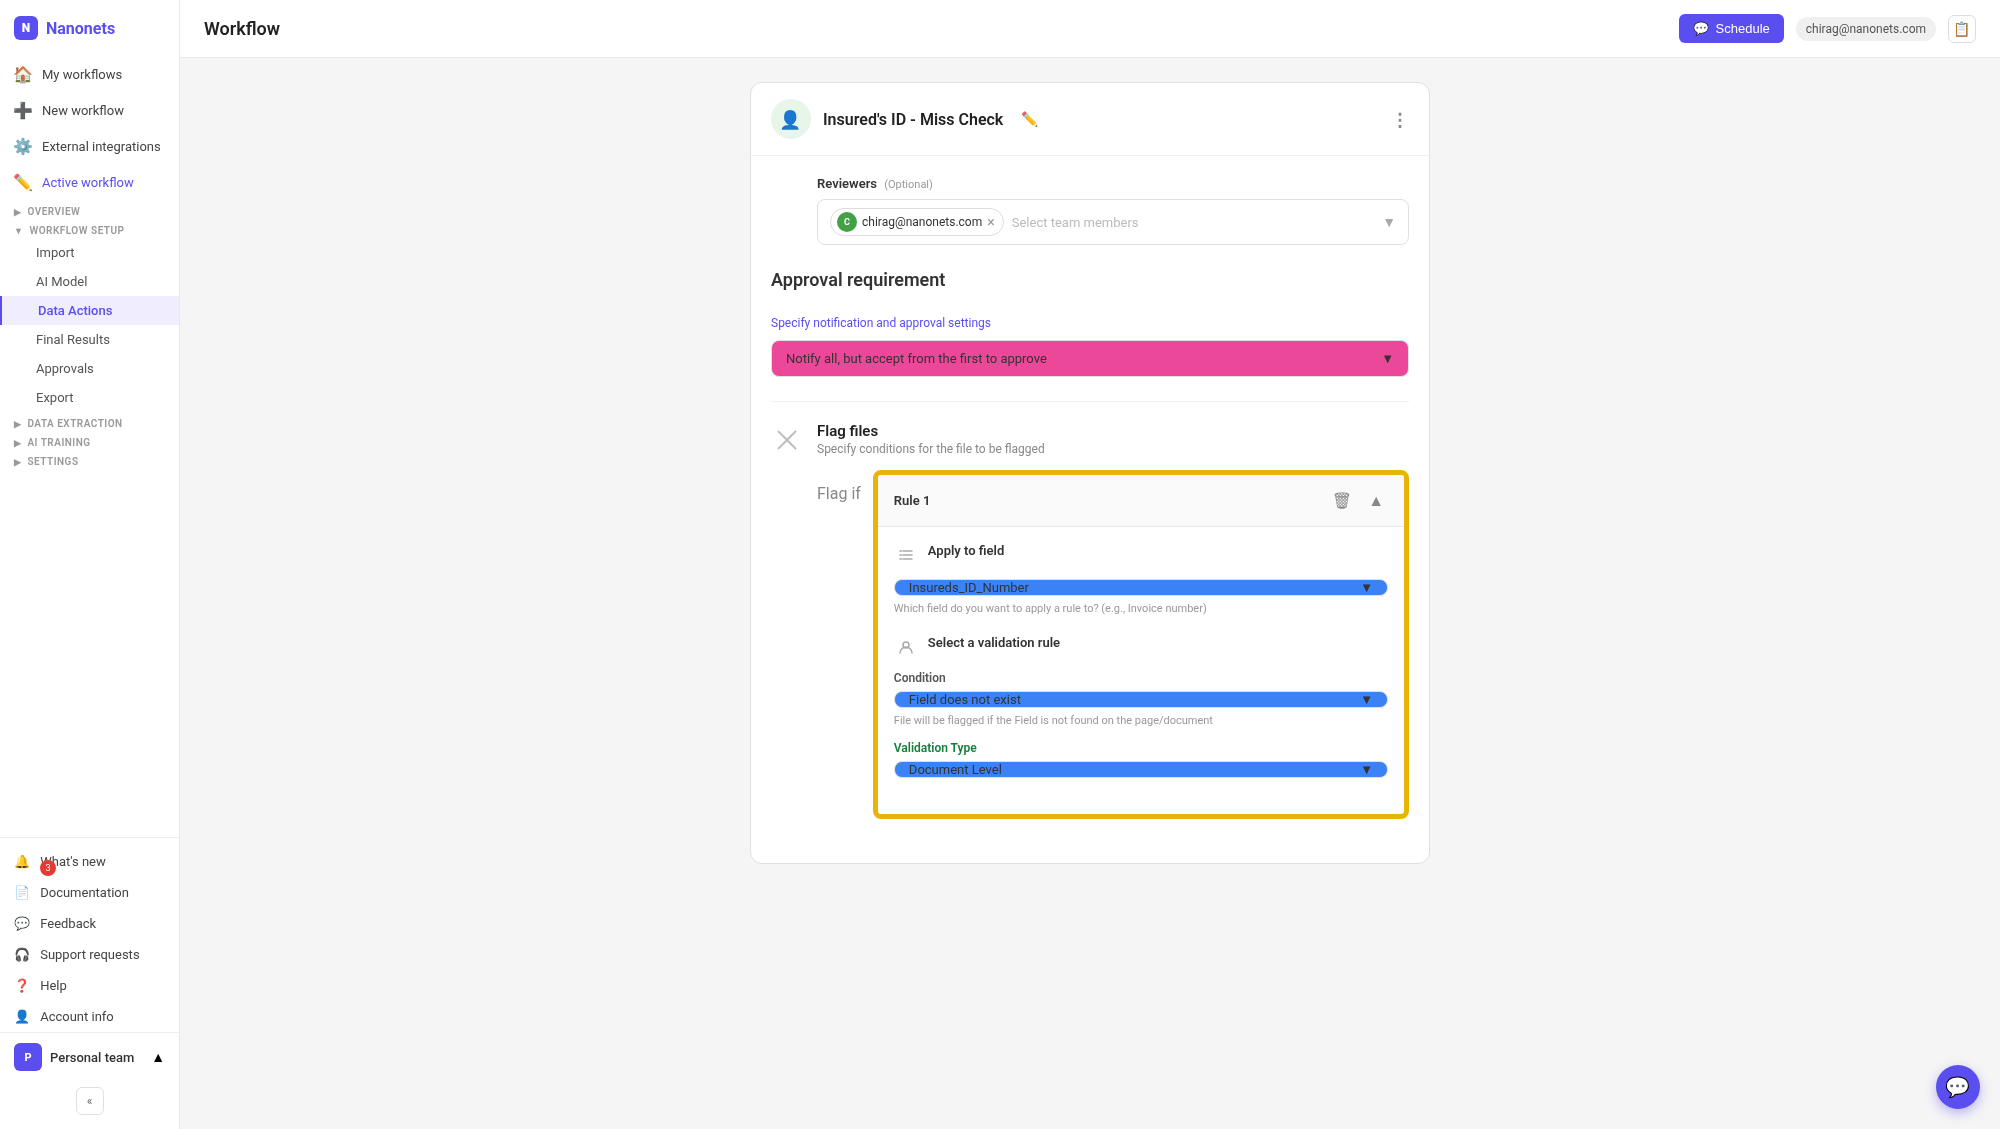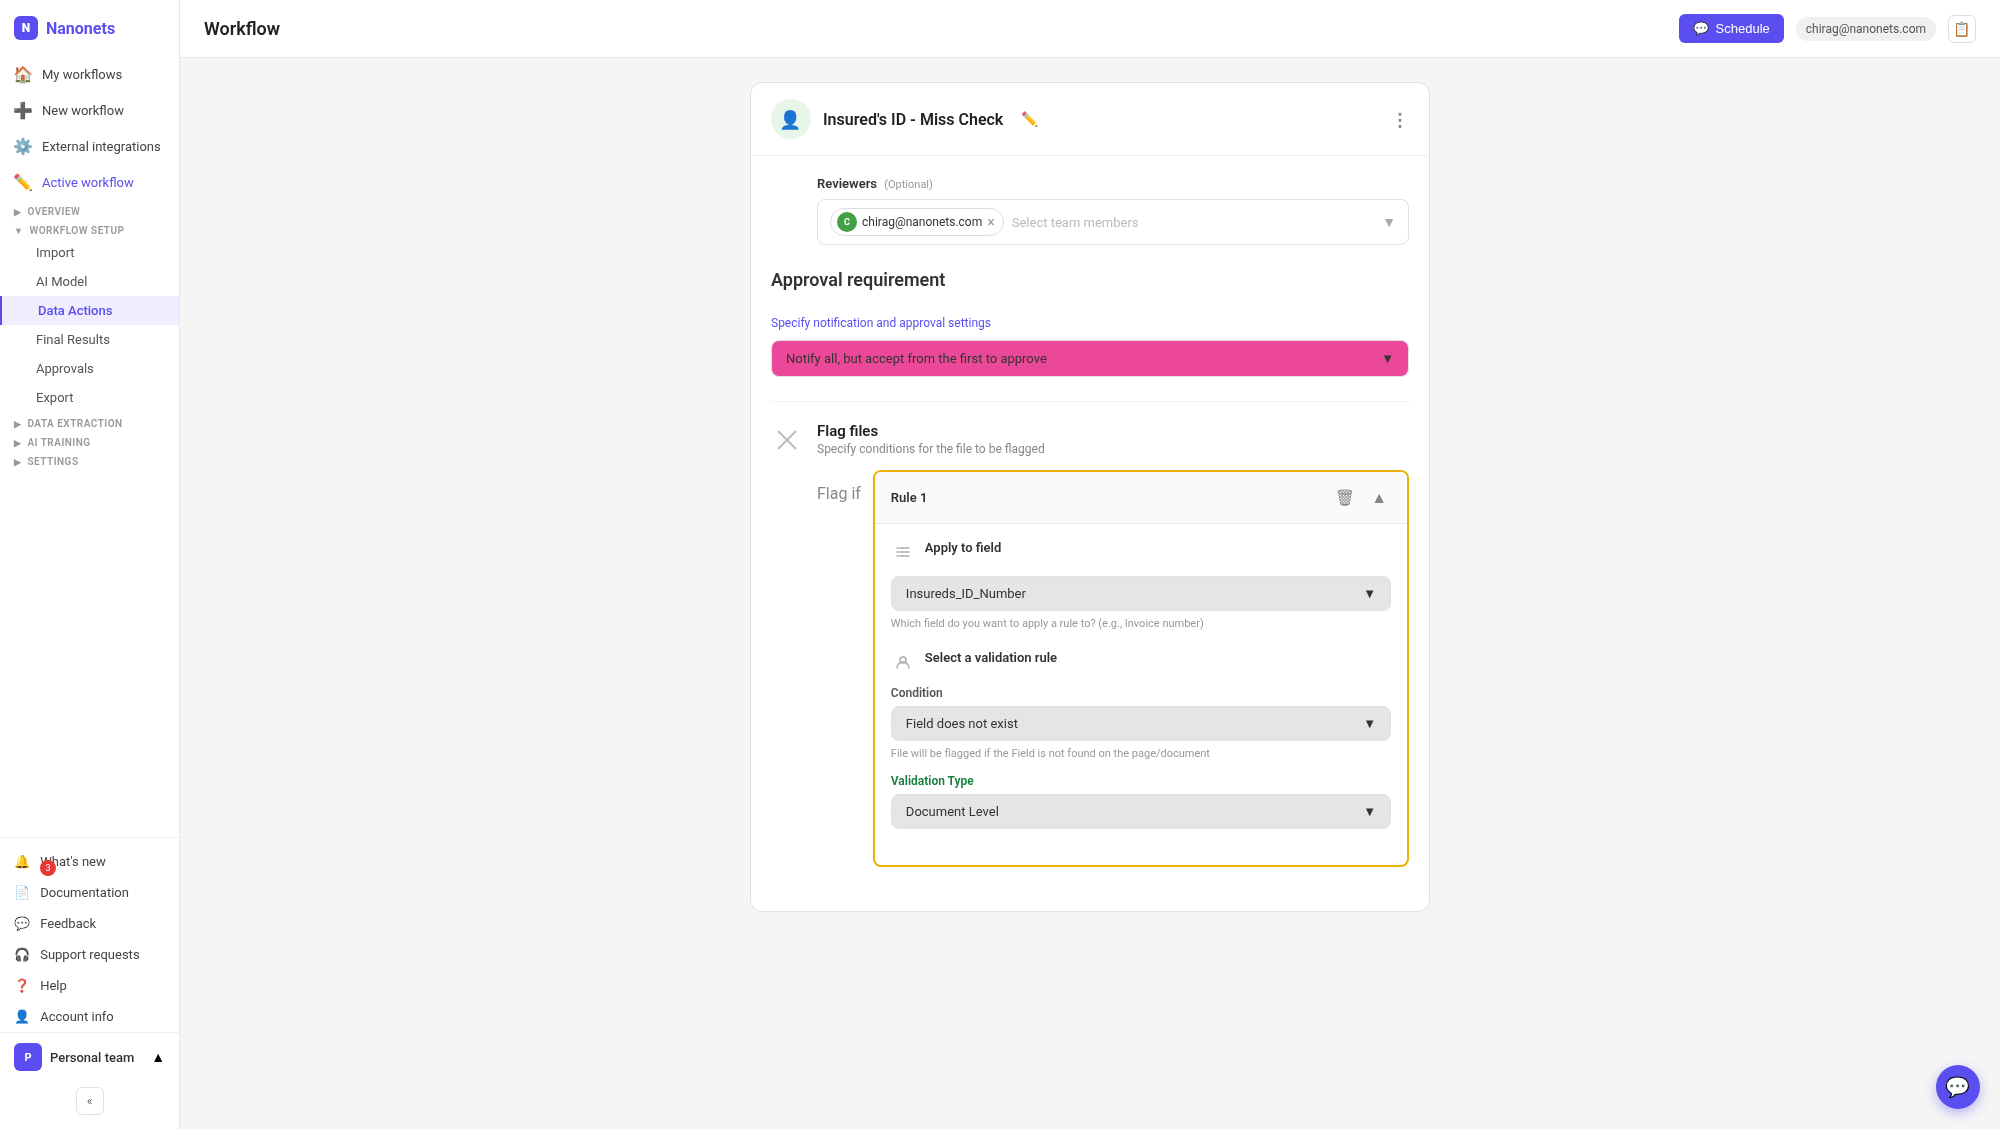--- a/index.html
+++ b/index.html
@@ -70,31 +70,31 @@
     .select-placeholder { color: #bbb; font-size: 13px; flex: 1; }
     .dropdown-arrow { color: #aaa; }
 
     
     .approval-label { font-size: 18px; font-weight: 600; color: #333; }
     .approval-link { font-size: 12px; color: #5b4ef0; cursor: pointer; margin-bottom: 10px; display: block; margin-top: 26px; }
     .select-field { border: 1px solid #e0e0e0; border-radius: 8px; padding: 10px 14px; display: flex; align-items: center; justify-content: space-between; background: #ec4899; cursor: pointer; font-size: 13px; color: #333; }
 
     
     .flag-section { border-top: 1px solid #f0f0f0; padding-top: 20px; }
-    .rule-card { border: 2px solid #eab308; border-radius: 8px; overflow: hidden; }
+    .rule-card { border: 5px solid #eab308; border-radius: 8px; overflow: hidden; }
     .rule-header { display: flex; align-items: center; justify-content: space-between; padding: 12px 16px; background: #fafafa; border-bottom: 1px solid #e8e8e8; }
     .rule-title { font-size: 13px; font-weight: 600; color: #333; }
     .rule-actions { display: flex; align-items: center; gap: 8px; }
     .icon-btn { cursor: pointer; color: #888; font-size: 16px; padding: 4px; }
     .rule-body { padding: 16px; }
     .rule-subsection { margin-bottom: 20px; }
     .rule-subsection-header { display: flex; gap: 10px; margin-bottom: 12px; }
     .mini-icon { width: 24px; height: 24px; display: flex; align-items: center; justify-content: center; color: #aaa; font-size: 14px; }
     .rule-subsection-title { font-size: 13px; font-weight: 600; color: #333; }
-    .field-dropdown { border: 1px solid #e0e0e0; border-radius: 8px; padding: 9px 14px; display: flex; align-items: center; justify-content: space-between; background: #e5e5e5; cursor: pointer; font-size: 13px; color: #333; margin-bottom: 6px; }
+    .field-dropdown { border: 1px solid #e0e0e0; border-radius: 8px; padding: 0 14px; display: flex; align-items: center; justify-content: space-between; background: #3b82f6; cursor: pointer; font-size: 13px; color: #333; margin-bottom: 6px; }
     .field-hint { font-size: 11px; color: #999; }
     .flag-if-label { font-size: 12px; color: #888; margin-bottom: 8px; padding-left: 0; }
 
     
     .chat-bubble { position: fixed; bottom: 20px; right: 20px; width: 44px; height: 44px; background: #5b4ef0; border-radius: 50%; display: flex; align-items: center; justify-content: center; cursor: pointer; color: white; font-size: 20px; box-shadow: 0 4px 12px rgba(91,78,240,0.4); }
 
     
     ::-webkit-scrollbar { width: 6px; }
     ::-webkit-scrollbar-track { background: transparent; }
     ::-webkit-scrollbar-thumb { background: #ddd; border-radius: 3px; }

